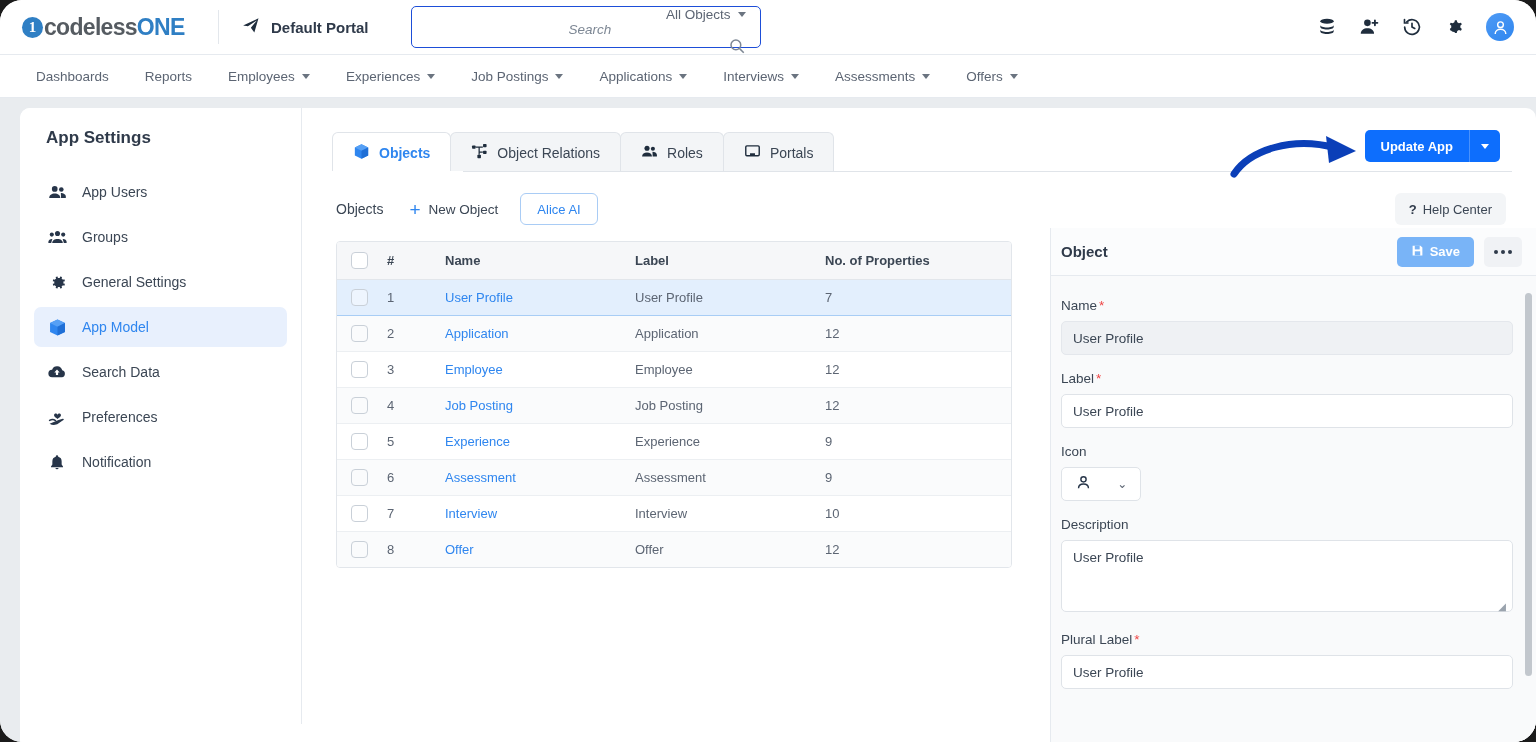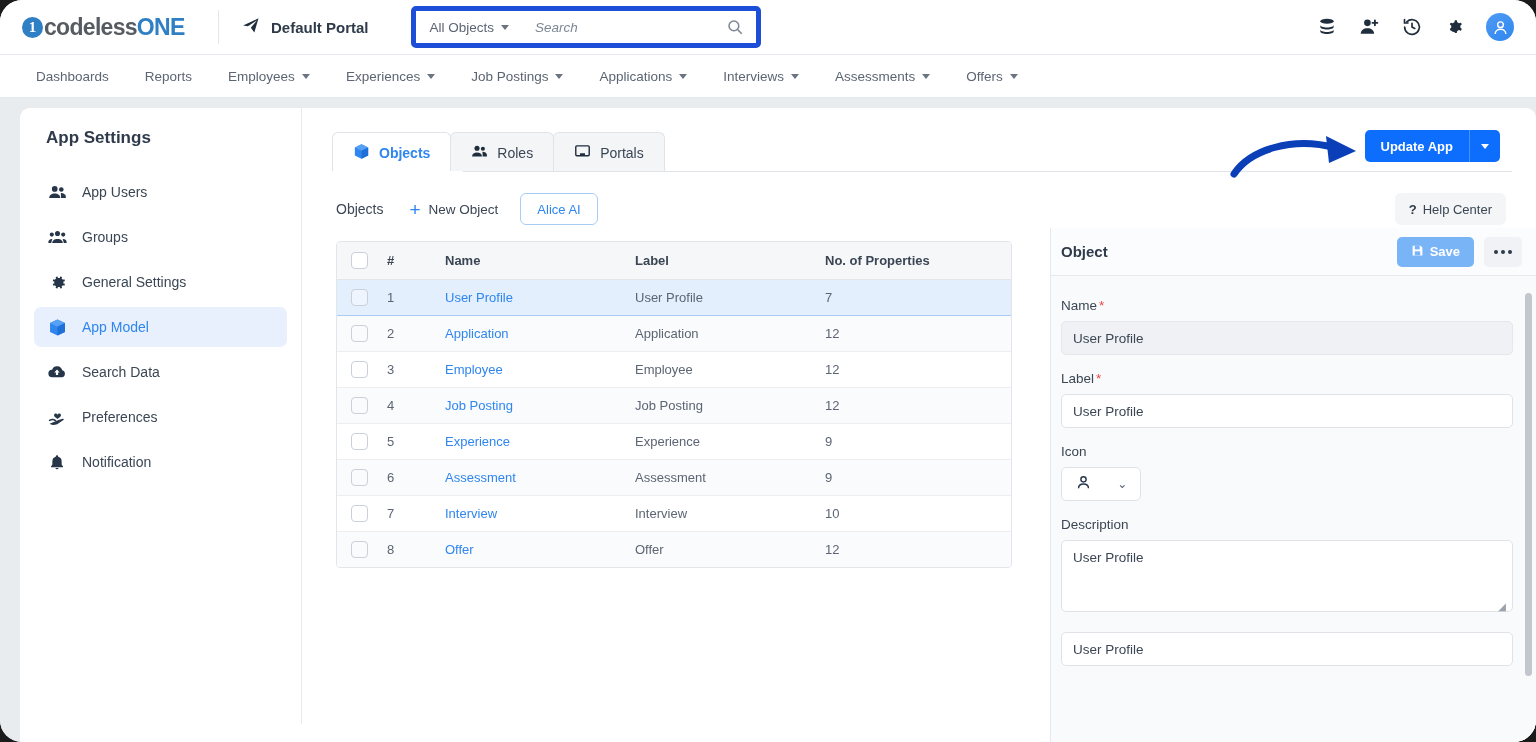--- a/index.html
+++ b/index.html
@@ -36,22 +36,22 @@
   .logo-text .b { color: #2f7fc4; }
 
   .topdiv { width: 1px; height: 34px; background: #e3e7ec; }
 
   .portal { display: flex; align-items: center; gap: 10px; padding: 0 22px; }
   .portal-name { font-size: 15px; font-weight: bold; color: #2f3a4a; }
 
   .searchbox {
     margin-left: 20px;
     width: 350px; height: 42px;
-    border: 5px solid #1d4ed8; border-radius: 5px;
-    display: flex; align-items: center; background: #fff;
+    border: 1px solid #1d4ed8; border-radius: 5px;
+    display: flex; align-items: flex-end; background: #fff; flex-direction: column;
   }
   .allobj {
     display: flex; align-items: center; gap: 7px;
     padding: 0 14px; font-size: 13.5px; color: #5c6573; white-space: nowrap;
   }
   .vsep { width: 1px; height: 22px; background: #e3e7ec; }
   .searchinput {
     flex: 1; border: 0; outline: none; font-size: 13.5px; color: #5c6573;
     padding: 0 12px; background: transparent; font-family: "Liberation Sans", sans-serif; font-style: italic;
   }
@@ -500,20 +500,32 @@
                 <path d="M12 1.8 2.6 6.4v11.2L12 22.2l9.4-4.6V6.4z" fill="#2f86ef"></path>
                 <path d="M12 1.8 2.6 6.4 12 11l9.4-4.6z" fill="#56a0f5"></path>
                 <path d="M12 11v11.2l9.4-4.6V6.4z" fill="#1f6fd6"></path>
               </svg>
           </span>
           <span>Objects</span>
         </div>
         <div class="tab">
           <span>
             <svg width="17" height="17" viewBox="0 0 24 24" fill="#1f2d3d">
+                <rect x="1.5" y="3.5" width="5" height="4.5" rx="1"></rect>
+                <rect x="17" y="1.5" width="5" height="4.5" rx="1"></rect>
+                <rect x="17" y="11" width="5" height="4.5" rx="1"></rect>
+                <rect x="9" y="16.5" width="5" height="5" rx="1"></rect>
+                <path d="M6.5 5.8h5v10.8M11.5 5.8h5.2M11.5 12.8h5.2" stroke="#1f2d3d" stroke-width="1.8" fill="none"></path>
+              </svg>
+          </span>
+          <span>Object Relations</span>
+        </div>
+        <div class="tab">
+          <span>
+            <svg width="17" height="17" viewBox="0 0 24 24" fill="#1f2d3d">
                 <circle cx="8.5" cy="7.5" r="3.6"></circle>
                 <circle cx="16.8" cy="8.2" r="2.9"></circle>
                 <path d="M1.5 19c0-3.6 3.1-5.7 7-5.7s7 2.1 7 5.7z"></path>
                 <path d="M16.2 12.5c3 0 6.3 1.7 6.3 4.6v1.9h-6z"></path>
               </svg>
           </span>
           <span>Roles</span>
         </div>
         <div class="tab">
           <span>
@@ -692,20 +704,21 @@
             </div>
           </div>
 
           <div class="fld">
             <label class="fld-label">Description</label>
             <textarea class="txta" style="">User Profile</textarea>
             <span class="resize-grip">◢</span>
           </div>
 
           <div class="fld">
+            <label class="fld-label"><span>Plural Label</span><span class="req">*</span></label>
             <input class="inp" value="User Profile" style="">
           </div>
 
           <div class="dscroll"></div>
         </div>
       </div>
 
     </div>
   </div>
 </div>

